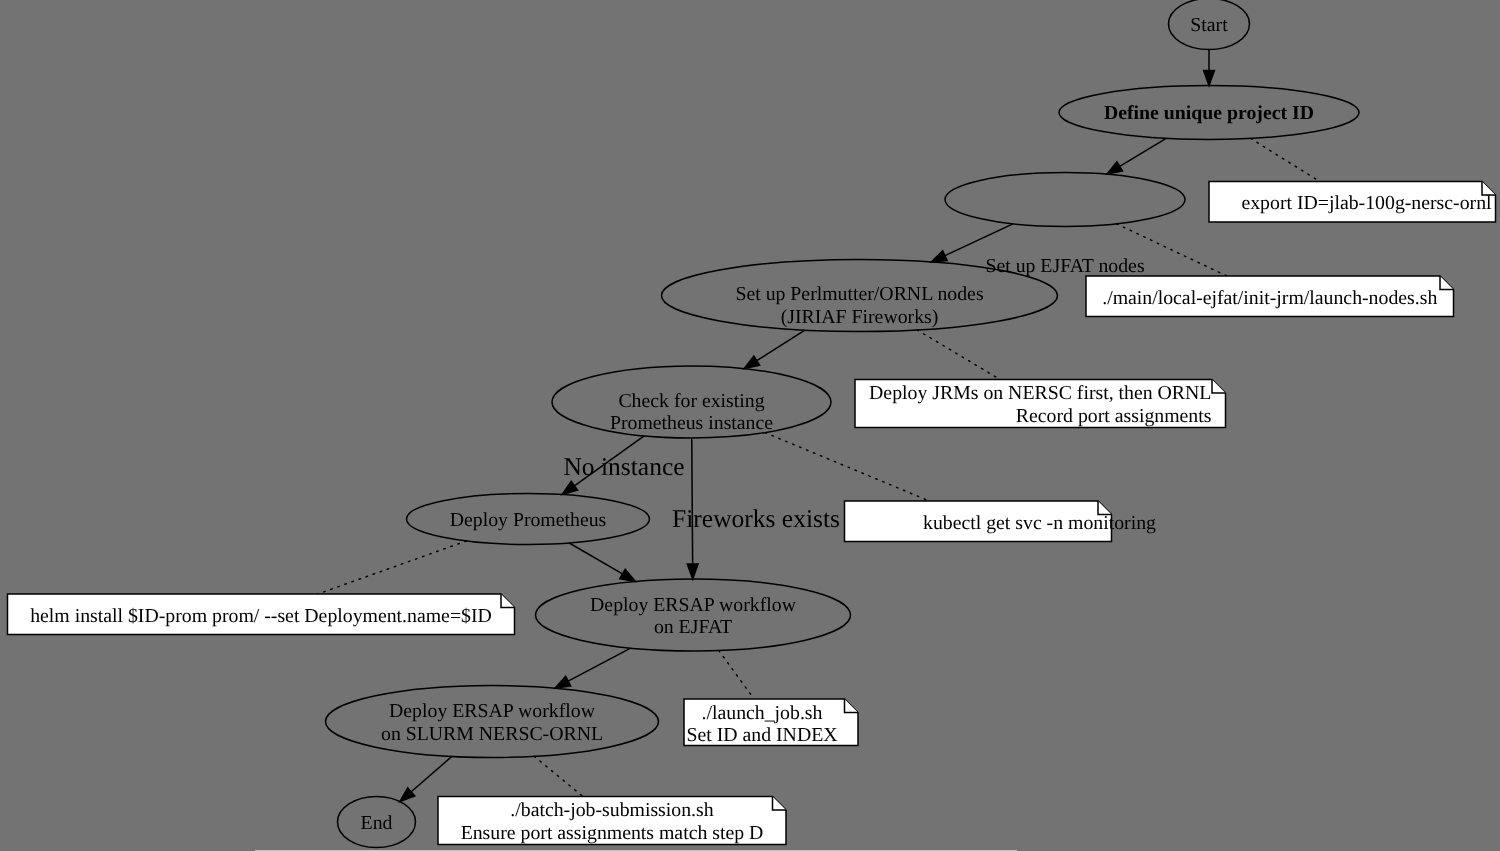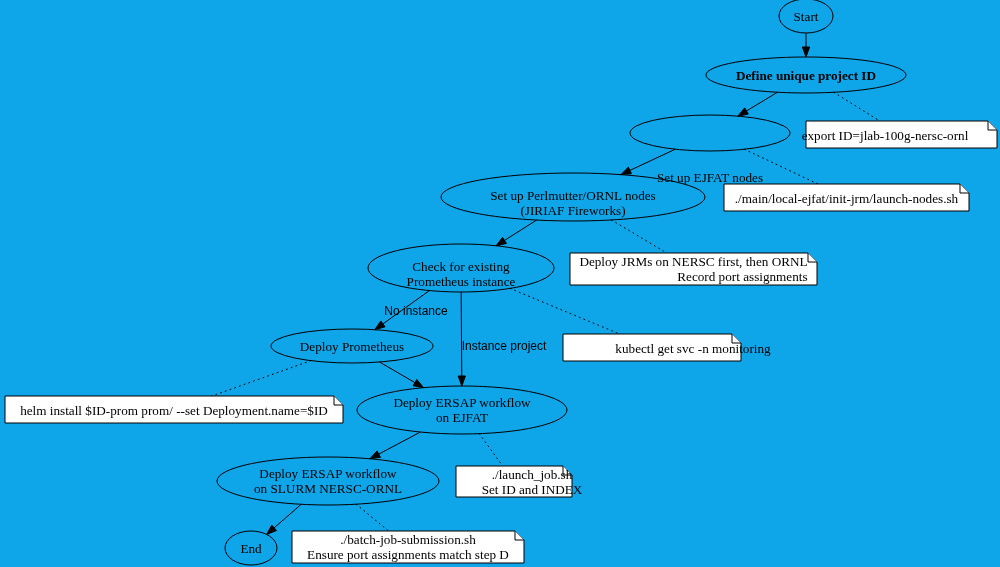--- a/index.html
+++ b/index.html
@@ -4,21 +4,21 @@
 <style>
   html, body {
     margin: 0;
     padding: 0;
     background: #ffffff;
   }
   #canvas {
     position: relative;
     width: 1000px;
     height: 567px;
-    background: #0ea5e9;
+    background: #737373;
     overflow: hidden;
     font-family: "Liberation Serif", "DejaVu Serif", serif;
   }
   #graph-svg {
     position: absolute;
     left: 0;
     top: 0;
     width: 1000px;
     height: 567px;
   }
@@ -56,22 +56,22 @@
     font-size: 13.2px;
     line-height: 15px;
     text-align: center;
     white-space: pre;
     transform: translate(-50%, -50%);
     pointer-events: none;
   }
   .edge-label {
     position: absolute;
     color: #000000;
-    font-family: Liberation Sans, sans-serif;
-    font-size: 12px;
+    font-family: Liberation Serif, serif;
+    font-size: 17px;
     line-height: 15px;
     white-space: pre;
     transform: translate(-50%, -50%);
   }
 </style>
 </head>
 <body>
 
 <div id="canvas">
   <svg id="graph-svg" viewBox="0 0 1000 567" xmlns="http://www.w3.org/2000/svg">
@@ -137,26 +137,26 @@
       <div class="lbl" style="left: 573px; top: 203px;">Set up Perlmutter/ORNL nodes
 (JIRIAF Fireworks)</div>
       <div class="lbl" style="left: 461px; top: 274px;">Check for existing
 Prometheus instance</div>
       <div class="lbl" style="left: 352px; top: 346px;">Deploy Prometheus</div>
       <div class="lbl" style="left: 462px; top: 410px;">Deploy ERSAP workflow
 on EJFAT</div>
       <div class="lbl" style="left: 328px; top: 481px;">Deploy ERSAP workflow
 on SLURM NERSC-ORNL</div>
       <div class="lbl" style="left: 251px; top: 548px;">End</div>
-      <div class="lbl" style="left: 885px; top: 134.5px;">export ID=jlab-100g-nersc-ornl</div>
+      <div class="lbl" style="left: 911px; top: 134.5px;">export ID=jlab-100g-nersc-ornl</div>
       <div class="lbl" style="left: 846.5px; top: 197.5px;">./main/local-ejfat/init-jrm/launch-nodes.sh</div>
       <div class="lbl" style="left: 693.5px; top: 269px; text-align: right;">Deploy JRMs on NERSC first, then ORNL
 Record port assignments</div>
       <div class="lbl" style="left: 652px; top: 347.5px; margin-left: 41px;">kubectl get svc -n monitoring</div>
       <div class="lbl" style="left: 174px; top: 409.5px; text-align: right;">helm install $ID-prom prom/ --set Deployment.name=$ID</div>
-      <div class="lbl" style="left: 532px; top: 481.5px; font-family: Liberation Serif, serif;">./launch_job.sh
+      <div class="lbl" style="left: 508px; top: 481.5px; font-family: Liberation Serif, serif;">./launch_job.sh
 Set ID and INDEX</div>
       <div class="lbl" style="left: 408px; top: 547px;">./batch-job-submission.sh
 Ensure port assignments match step D</div>
       <div class="edge-label" style="left: 416px; top: 311px;">No instance</div>
-      <div class="edge-label" style="left: 504px; top: 346px;">Instance project</div>
+      <div class="edge-label" style="left: 504px; top: 346px;">Fireworks exists</div>
     </div>
 </div>
 
 </body></html>

